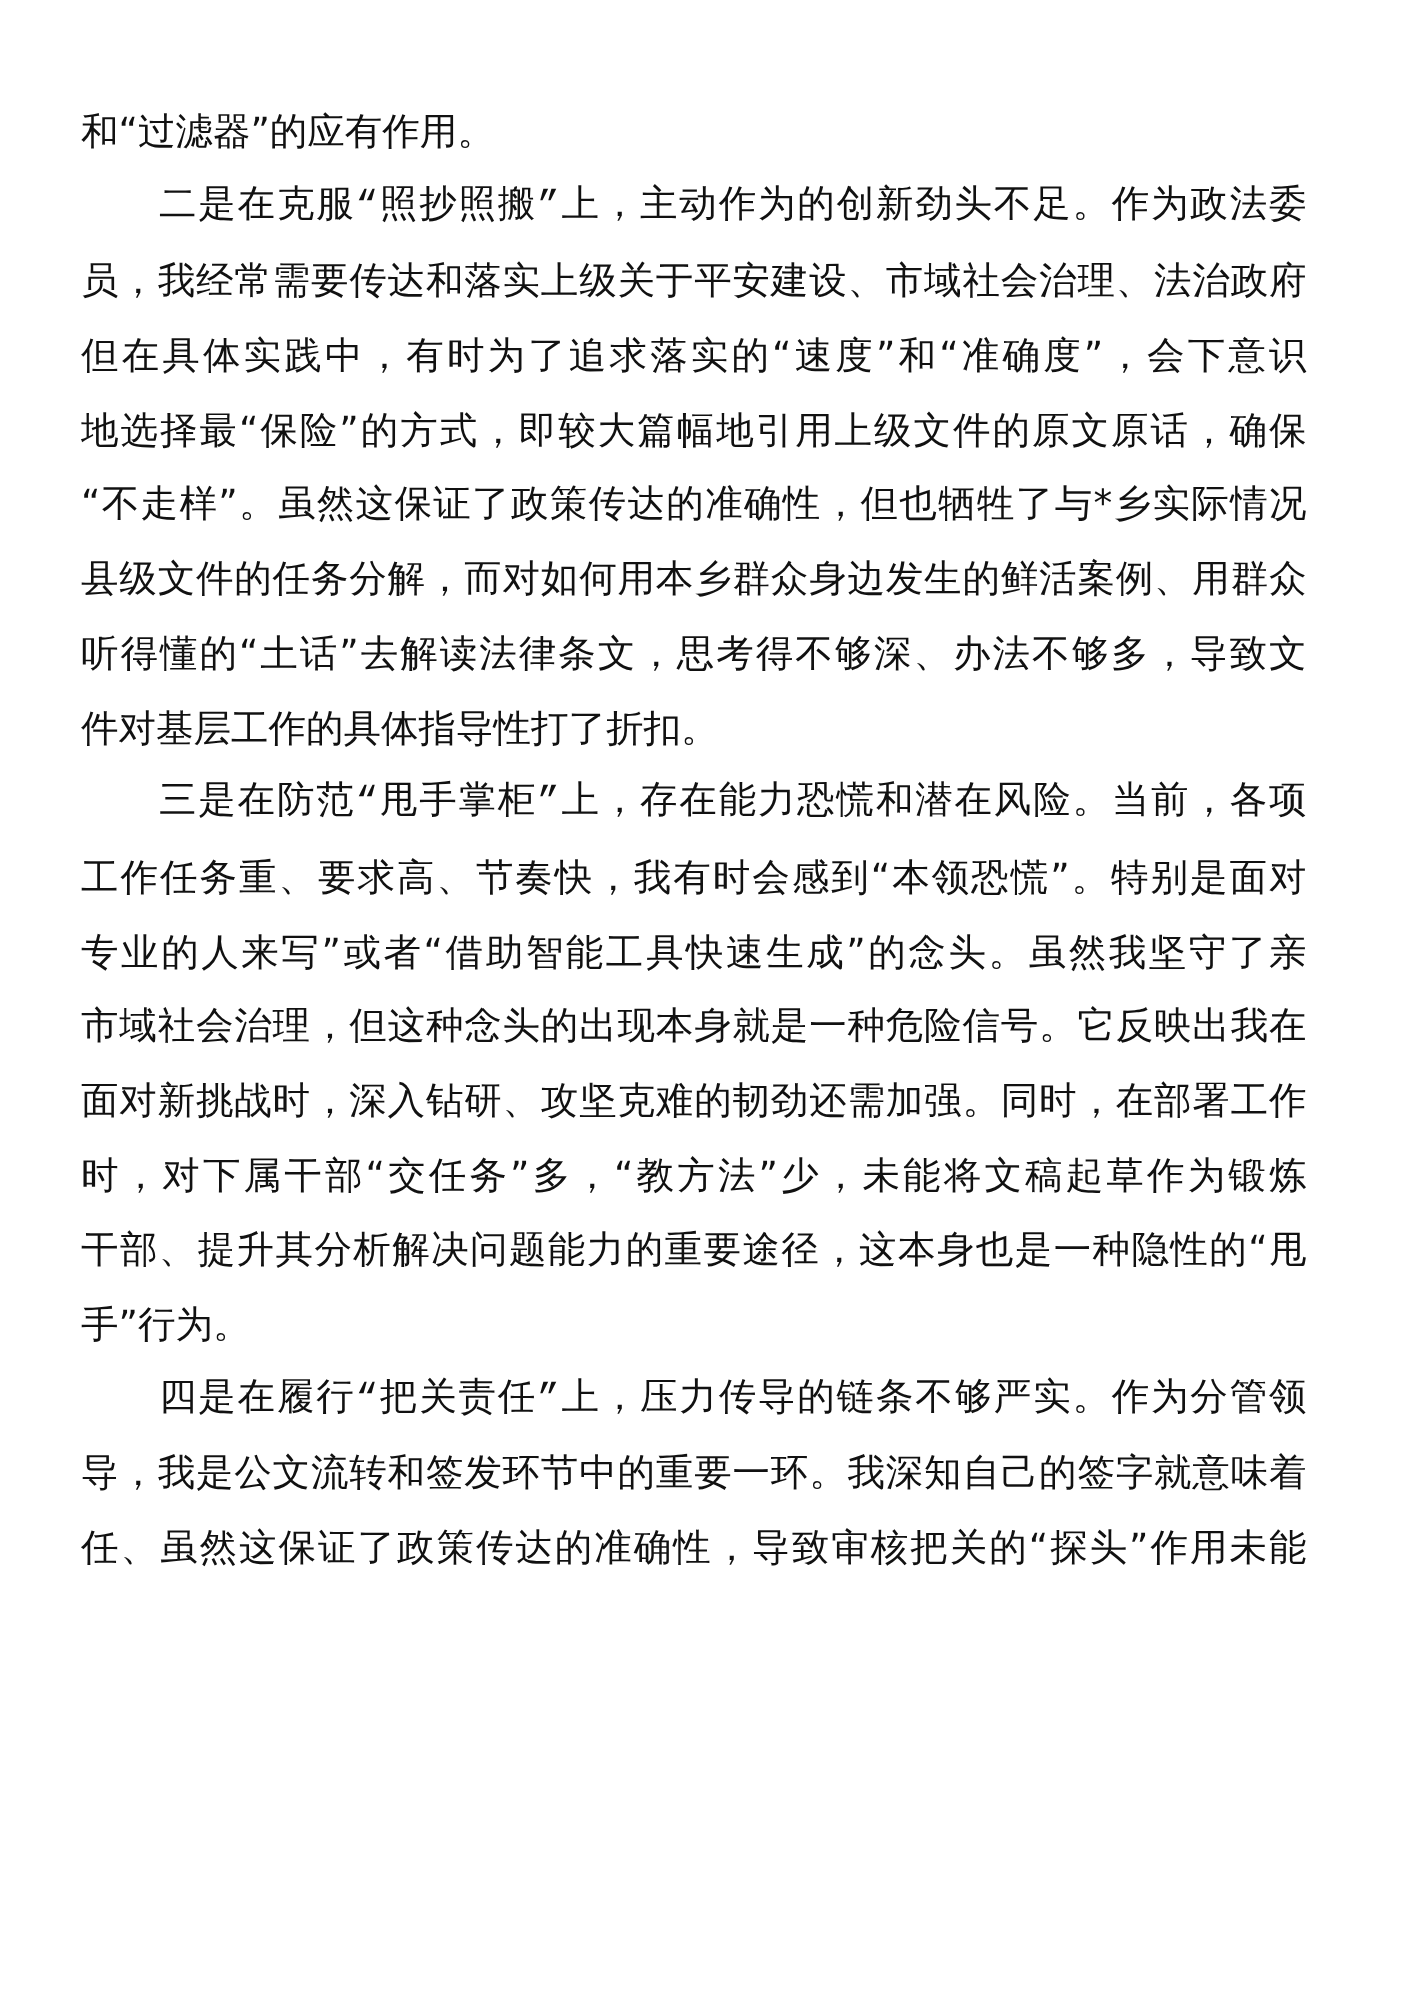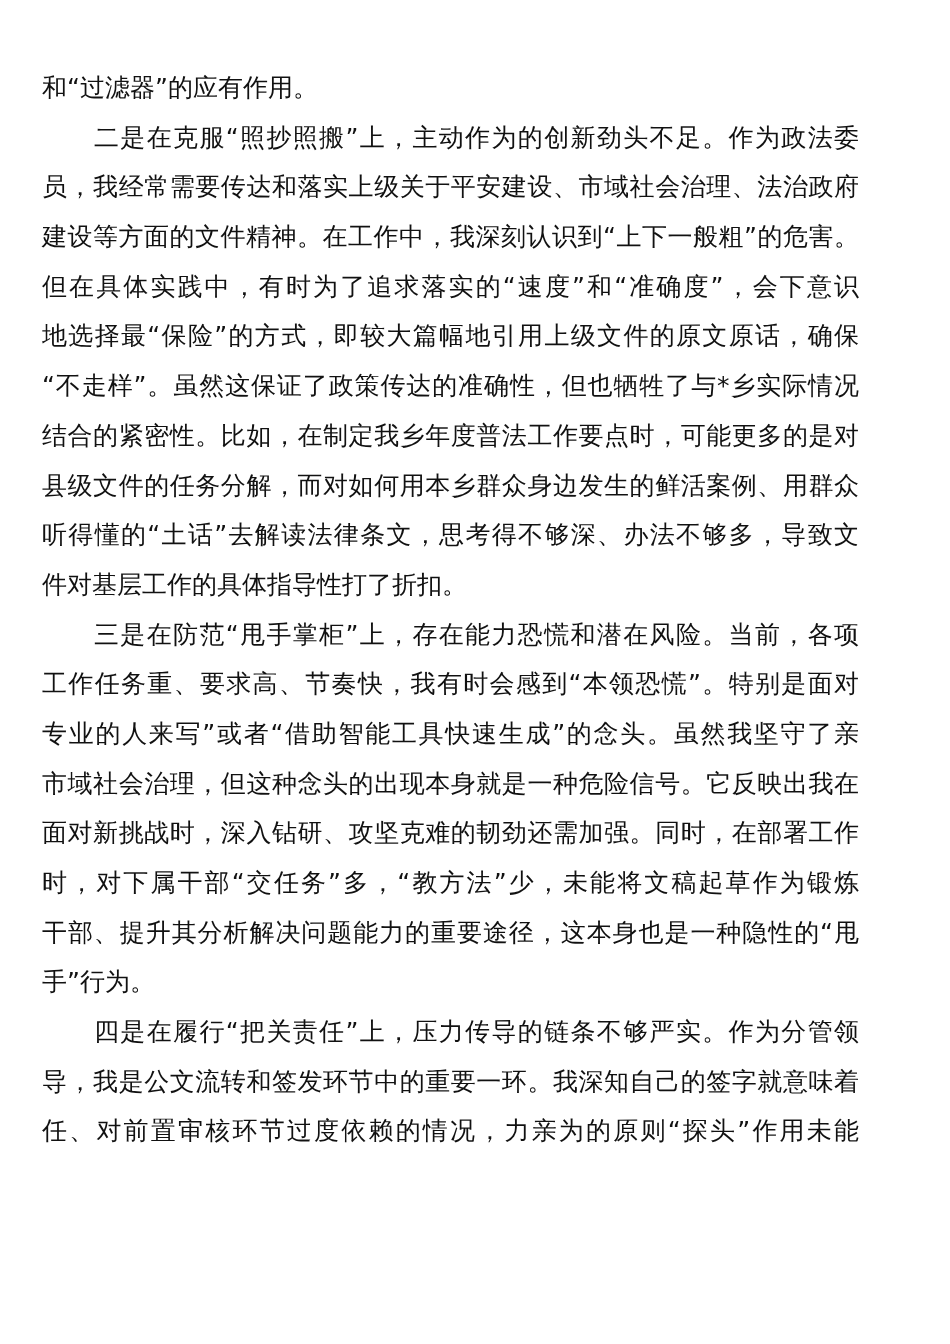--- a/index.html
+++ b/index.html
@@ -10,74 +10,73 @@
     body {
       width: 950px;
       height: 1344px;
       overflow: hidden;
       position: relative;
       font-family: "DejaVu Sans", "Liberation Sans", sans-serif;
       color: #111111;
     }
     .page {
       position: absolute;
-      left: 42px;
+      left: 54px;
       top: 63px;
       width: 817px;
     }
     .line {
       height: 49.7px;
       line-height: 49.7px;
       font-size: 25px;
       white-space: nowrap;
       overflow: visible;
       text-align: justify;
       text-align-last: justify;
       letter-spacing: 0;
     }
     .line.indent {
       padding-left: 52px;
+      font-family: Liberation Mono, monospace;
     }
     .line.last {
       text-align: left;
       text-align-last: left;
     }
   </style>
 </head>
 <body>
 
 <div class="page">
 
   <div>
     <div class="line last">和“过滤器”的应有作用。</div>
   </div>
 
   <div>
     <div class="line indent">二是在克服“照抄照搬”上，主动作为的创新劲头不足。作为政法委</div>
     <div class="line">员，我经常需要传达和落实上级关于平安建设、市域社会治理、法治政府</div>
-    <div class="line">建设等方面的文件精神。在工作中，我深刻认识到“上下一般粗”的危害。</div>
     <div class="line">但在具体实践中，有时为了追求落实的“速度”和“准确度”，会下意识</div>
     <div class="line">地选择最“保险”的方式，即较大篇幅地引用上级文件的原文原话，确保</div>
     <div class="line">“不走样”。虽然这保证了政策传达的准确性，但也牺牲了与*乡实际情况</div>
-    <div class="line">结合的紧密性。比如，在制定我乡年度普法工作要点时，可能更多的是对</div>
     <div class="line">县级文件的任务分解，而对如何用本乡群众身边发生的鲜活案例、用群众</div>
     <div class="line">听得懂的“土话”去解读法律条文，思考得不够深、办法不够多，导致文</div>
     <div class="line last">件对基层工作的具体指导性打了折扣。</div>
   </div>
 
   <div>
     <div class="line indent">三是在防范“甩手掌柜”上，存在能力恐慌和潜在风险。当前，各项</div>
     <div class="line">工作任务重、要求高、节奏快，我有时会感到“本领恐慌”。特别是面对</div>
     <div class="line">专业的人来写”或者“借助智能工具快速生成”的念头。虽然我坚守了亲</div>
     <div class="line">市域社会治理，但这种念头的出现本身就是一种危险信号。它反映出我在</div>
     <div class="line">面对新挑战时，深入钻研、攻坚克难的韧劲还需加强。同时，在部署工作</div>
     <div class="line">时，对下属干部“交任务”多，“教方法”少，未能将文稿起草作为锻炼</div>
     <div class="line">干部、提升其分析解决问题能力的重要途径，这本身也是一种隐性的“甩</div>
     <div class="line last">手”行为。</div>
   </div>
 
   <div>
     <div class="line indent">四是在履行“把关责任”上，压力传导的链条不够严实。作为分管领</div>
     <div class="line">导，我是公文流转和签发环节中的重要一环。我深知自己的签字就意味着</div>
-    <div class="line">任、对前置审核环节过度依赖的情况，力亲为的原则“探头”作用未能</div>
+    <div class="line">任、虽然这保证了政策传达的准确性，导致审核把关的“探头”作用未能</div>
   </div>
 
 </div>
 
 </body></html>

